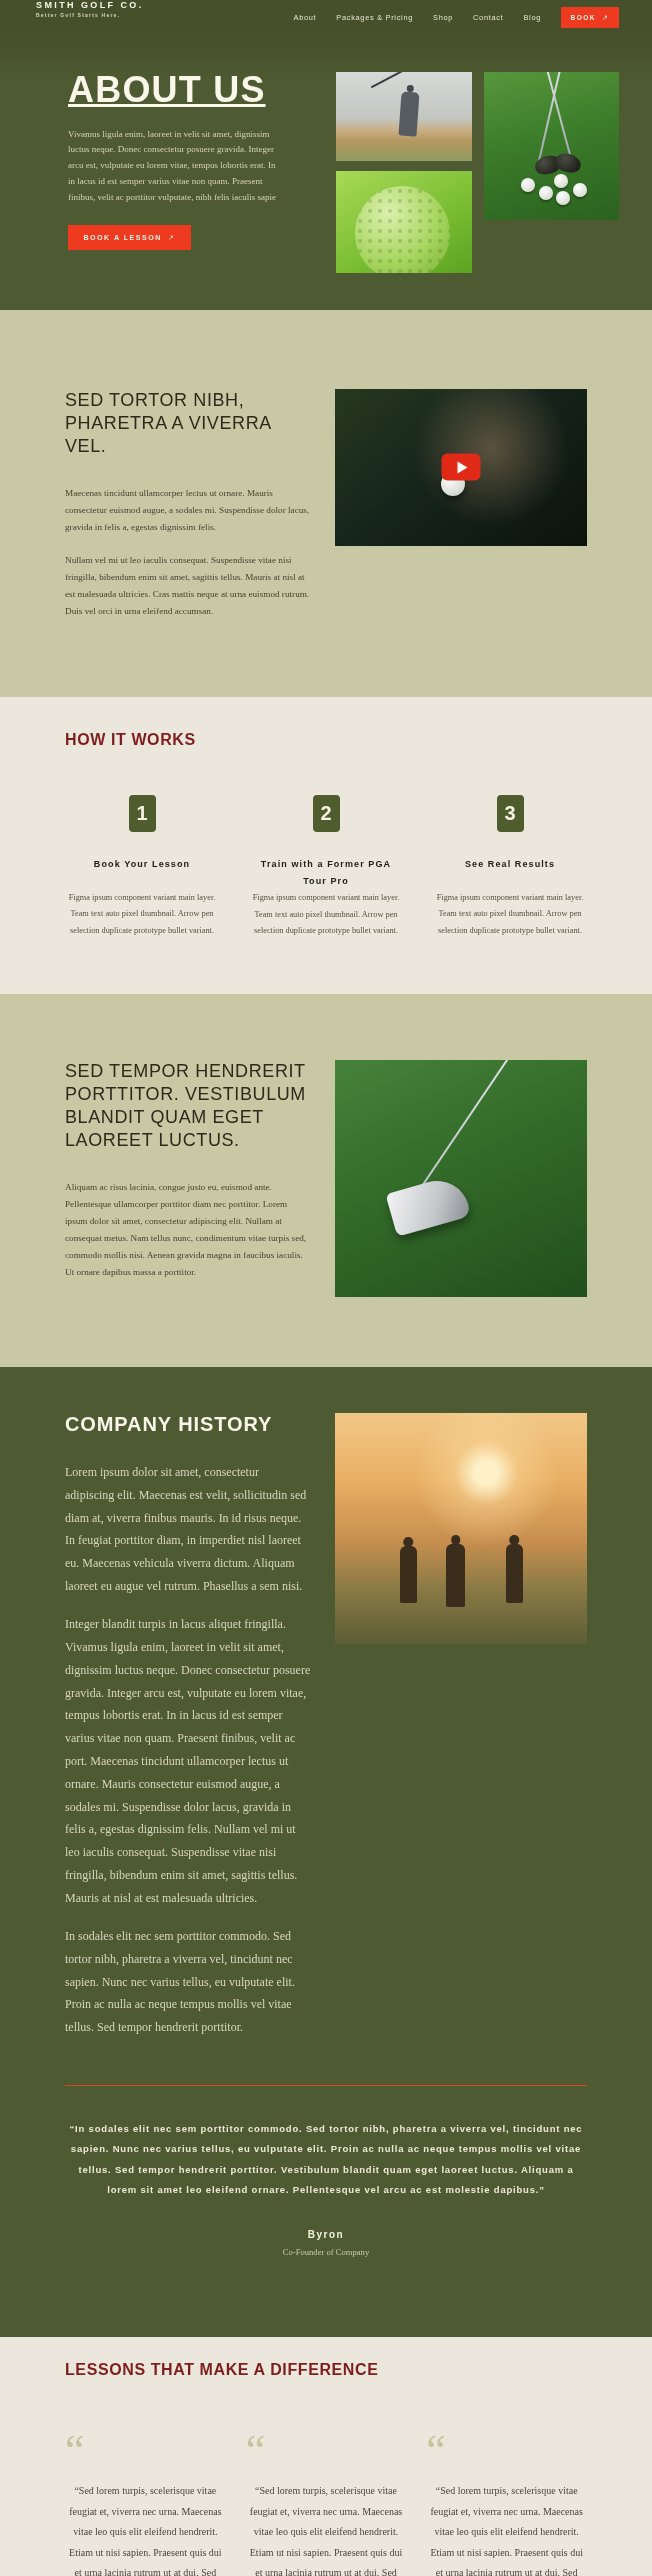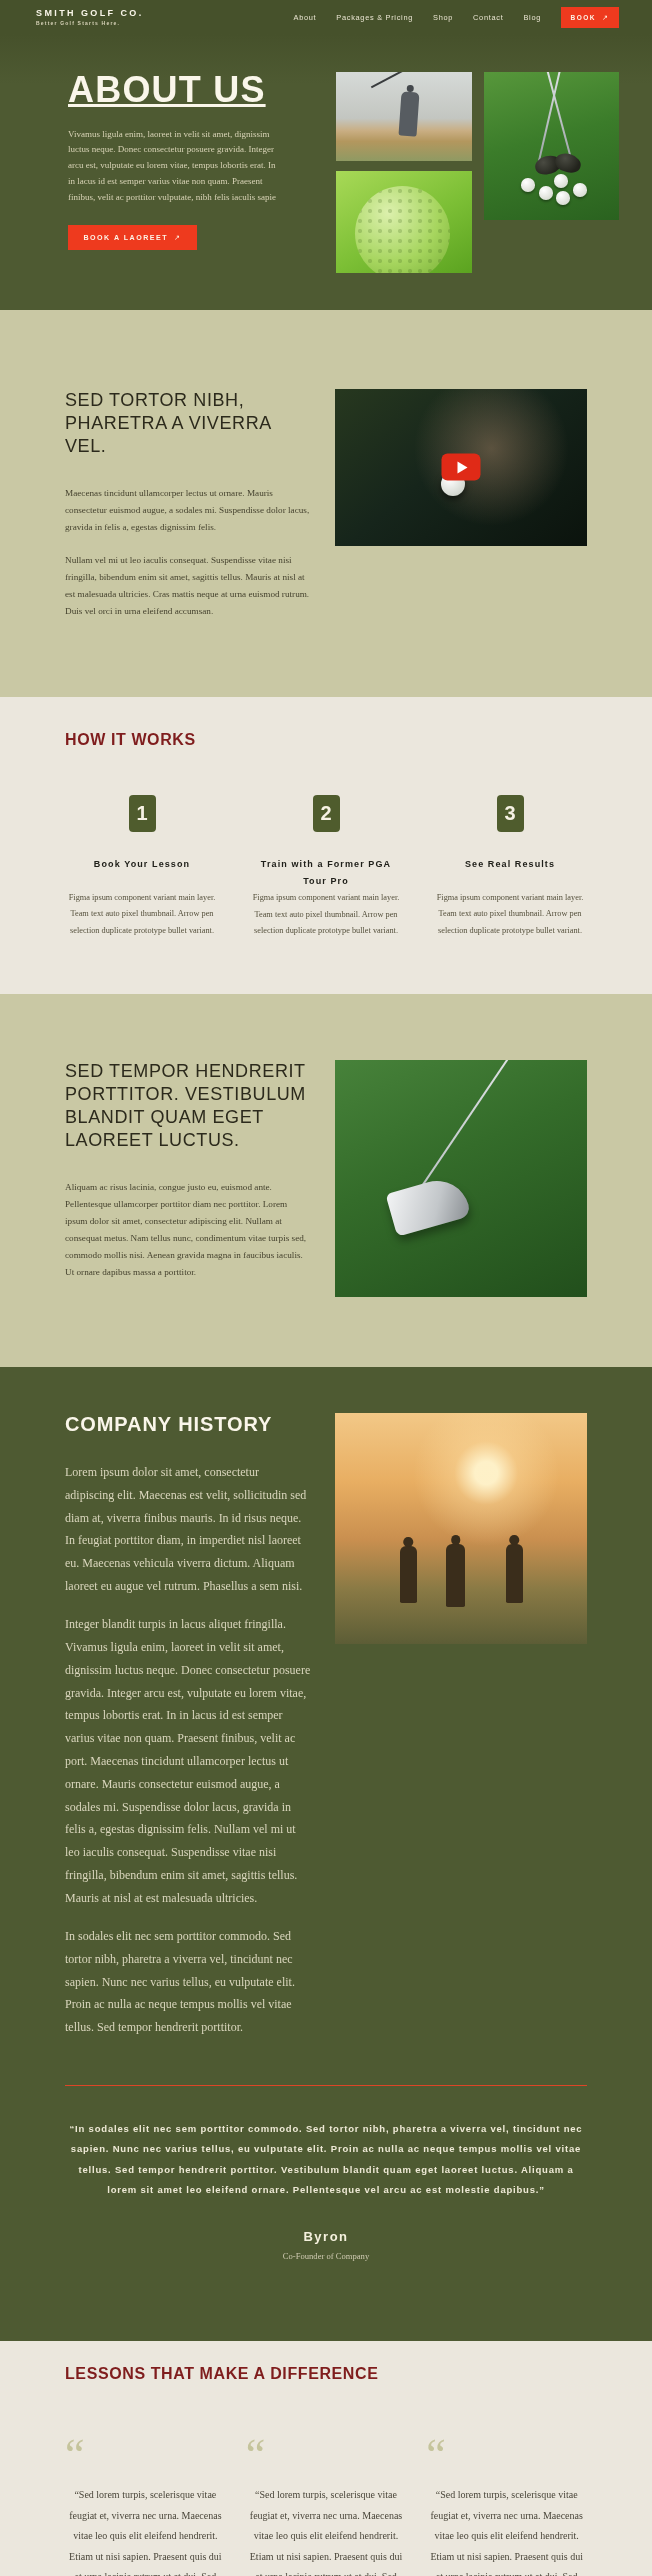--- a/index.html
+++ b/index.html
@@ -14,21 +14,21 @@
     --ink-soft:#46432f;
     --paper-on-olive:#d8d3b6;
     --cream-text:#f1ecd9;
   }
   *{box-sizing:border-box;margin:0;padding:0;}
   body{width:652px;margin:0 auto;font-family:"Liberation Sans",sans-serif;background:#fff;}
   .container{width:522px;margin:0 auto;}
   .serif{font-family:"Liberation Serif",serif;}
 
   
-  header{background:var(--olive-deep);height:34px;display:flex;align-items:center;justify-content:space-between;padding:0 33px 0 36px;}
+  header{background:var(--olive-deep);height:34px;display:flex;justify-content:space-between;padding:0 33px 0 36px;}
   .logo{color:#faf6ea;font-weight:700;font-size:9px;letter-spacing:2.4px;cursor:pointer;}
   .tagline{color:#d9d4ba;font-size:5px;letter-spacing:1.2px;margin-top:2.4px;font-weight:600;}
   nav{display:flex;align-items:center;gap:20px;}
   nav a{color:#eae5d2;font-size:7.4px;letter-spacing:0.7px;text-decoration:none;cursor:pointer;}
   .btn{display:inline-flex;align-items:center;gap:6px;background:var(--red);color:#fdf3e6;border:none;font-family:"Liberation Sans",sans-serif;font-weight:700;letter-spacing:1.5px;cursor:pointer;}
   .btn .arrow{font-weight:400;font-size:7.1px;}
   .btn-small{font-size:6.5px;padding:6px 9.5px;}
   .btn-med{font-size:7.1px;padding:7.7px 15.4px;}
 
   
@@ -113,21 +113,21 @@
     background:
       radial-gradient(circle at 60% 26%,rgba(255,244,205,.95) 0 5%,rgba(255,224,165,.4) 14%,transparent 32%),
       linear-gradient(180deg,#f2c887 0%,#e8ae62 30%,#c98f4f 55%,#8a7a45 76%,#5c5d36 100%);}
   .person{position:absolute;bottom:41px;background:#3a2d1b;border-radius:6px 6px 1.8px 1.8px;}
   .person::before{content:"";position:absolute;top:-9px;left:50%;transform:translateX(-50%);width:9.5px;height:9.5px;border-radius:50%;background:#3a2d1b;}
   .ps1{left:65px;width:16.6px;height:57px;}
   .ps2{left:111px;width:19px;height:63px;bottom:37px;}
   .ps3{left:171px;width:16.6px;height:59px;}
   .quote-block{margin-top:46px;border-top:1.2px solid #dd4527;padding-top:33px;text-align:center;}
   .quote-text{color:#eee9d6;font-size:9.5px;letter-spacing:0.8px;line-height:2.15;font-weight:600;}
-  .quote-author{color:#f5f1de;font-size:13px;letter-spacing:1.5px;font-weight:700;margin-top:28.5px;}
+  .quote-author{color:#f5f1de;font-size:10px;letter-spacing:1.5px;font-weight:700;margin-top:28.5px;}
   .quote-role{color:#cfcab1;font-size:8.6px;margin-top:7.1px;}
 
   
   .testimonials{padding:24px 0 64px;}
   .testimonials .center-heading{margin-bottom:52px;}
   .t-grid{display:flex;gap:20px;}
   .t-card{flex:1;}
   .quote-mark{font-family:"Liberation Serif",serif;font-size:44px;line-height:.9;color:#c5c49c;height:32px;margin-bottom:18px;}
   .t-body{color:#4a463a;font-size:10px;line-height:2.05;text-align:center;}
   .t-author{color:#2e2b20;font-size:7.7px;font-weight:700;letter-spacing:0.7px;margin-top:19px;}
@@ -155,21 +155,21 @@
       <span class="arrow">↗</span>
     </button>
   </nav>
 </header>
 
 <section class="hero">
   <div class="hero-left">
     <h1>ABOUT US</h1>
     <p class="hero-body serif">Vivamus ligula enim, laoreet in velit sit amet, dignissim luctus neque. Donec consectetur posuere gravida. Integer arcu est, vulputate eu lorem vitae, tempus lobortis erat. In in lacus id est semper varius vitae non quam. Praesent finibus, velit ac porttitor vulputate, nibh felis iaculis sapie</p>
     <button class="btn btn-med">
-      <span>BOOK A LAOREET</span>
+      <span>BOOK A LESSON</span>
       <span class="arrow">↗</span>
     </button>
   </div>
   <div class="hero-right">
     <div class="hr-col1">
       <div class="photo p-golfer">
         <div class="golfer-fig"></div>
       </div>
       <div class="photo p-green">
         <div class="macro-ball"></div>

